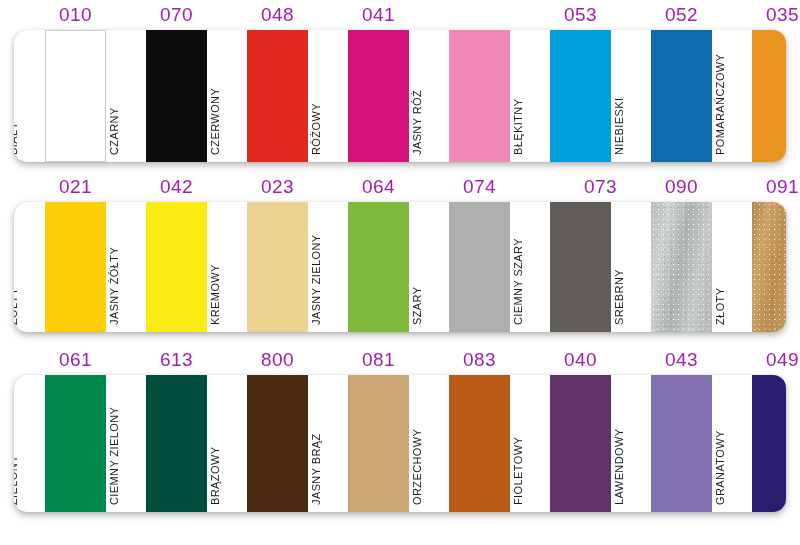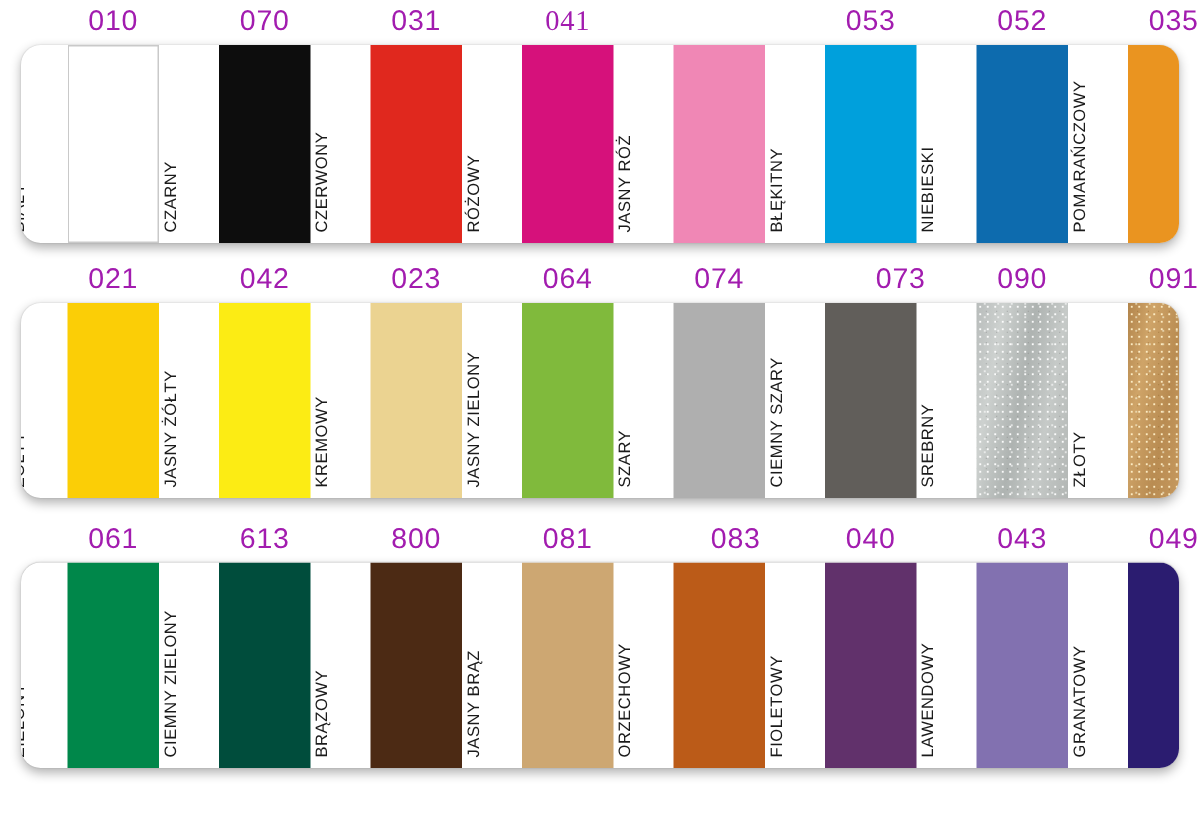--- a/index.html
+++ b/index.html
@@ -89,22 +89,22 @@
   }
 </style>
 </head>
 <body>
 
 <div class="sheet">
   <div class="row-block" id="row-0">
     <div class="codes">
         <div class="code" style="left: 15px; width: 121px; top: 4px;">010</div>
         <div class="code" style="left: 116px; width: 121px; top: 4px;">070</div>
-        <div class="code" style="left: 217px; width: 121px; top: 4px;">031</div>
-        <div class="code" style="left: 318px; width: 121px; top: 4px; font-family: Liberation Serif, serif;">041</div>
+        <div class="code" style="left: 217px; width: 121px; top: 4px;">048</div>
+        <div class="code" style="left: 318px; width: 121px; top: 4px;">041</div>
         <div class="code" style="left: 520px; width: 121px; top: 4px;">053</div>
         <div class="code" style="left: 621px; width: 121px; top: 4px;">052</div>
         <div class="code" style="left: 722px; width: 121px; top: 4px;">035</div>
       </div>
     <div class="card" id="card-0">
         <div class="swatch bordered" title="010 BIAŁY" style="left: 31px; width: 61px; background: rgb(255, 255, 255);"></div>
         <div class="vlabel" style="left: 6px;">BIAŁY</div>
         <div class="swatch" title="070 CZARNY" style="left: 132px; width: 61px; background: rgb(13, 13, 13);"></div>
         <div class="vlabel" style="left: 107px;">CZARNY</div>
         <div class="swatch" title="031 CZERWONY" style="left: 233px; width: 61px; background: rgb(224, 40, 30);"></div>
@@ -150,21 +150,21 @@
         <div class="swatch gold" title="091 ZŁOTY" style="left: 738px; width: 61px;"></div>
         <div class="vlabel" style="left: 713px;">ZŁOTY</div>
       </div>
   </div>
   <div class="row-block" id="row-2">
     <div class="codes">
         <div class="code" style="left: 15px; width: 121px; top: 4px;">061</div>
         <div class="code" style="left: 116px; width: 121px; top: 4px;">613</div>
         <div class="code" style="left: 217px; width: 121px; top: 4px;">800</div>
         <div class="code" style="left: 318px; width: 121px; top: 4px;">081</div>
-        <div class="code" style="left: 430px; width: 121px; top: 4px;">083</div>
+        <div class="code" style="left: 419px; width: 121px; top: 4px;">083</div>
         <div class="code" style="left: 520px; width: 121px; top: 4px;">040</div>
         <div class="code" style="left: 621px; width: 121px; top: 4px;">043</div>
         <div class="code" style="left: 722px; width: 121px; top: 4px;">049</div>
       </div>
     <div class="card" id="card-2">
         <div class="swatch" title="061 ZIELONY" style="left: 31px; width: 61px; background: rgb(0, 135, 74);"></div>
         <div class="vlabel" style="left: 6px;">ZIELONY</div>
         <div class="swatch" title="613 CIEMNY ZIELONY" style="left: 132px; width: 61px; background: rgb(0, 77, 60);"></div>
         <div class="vlabel" style="left: 107px;">CIEMNY ZIELONY</div>
         <div class="swatch" title="800 BRĄZOWY" style="left: 233px; width: 61px; background: rgb(76, 42, 20);"></div>

